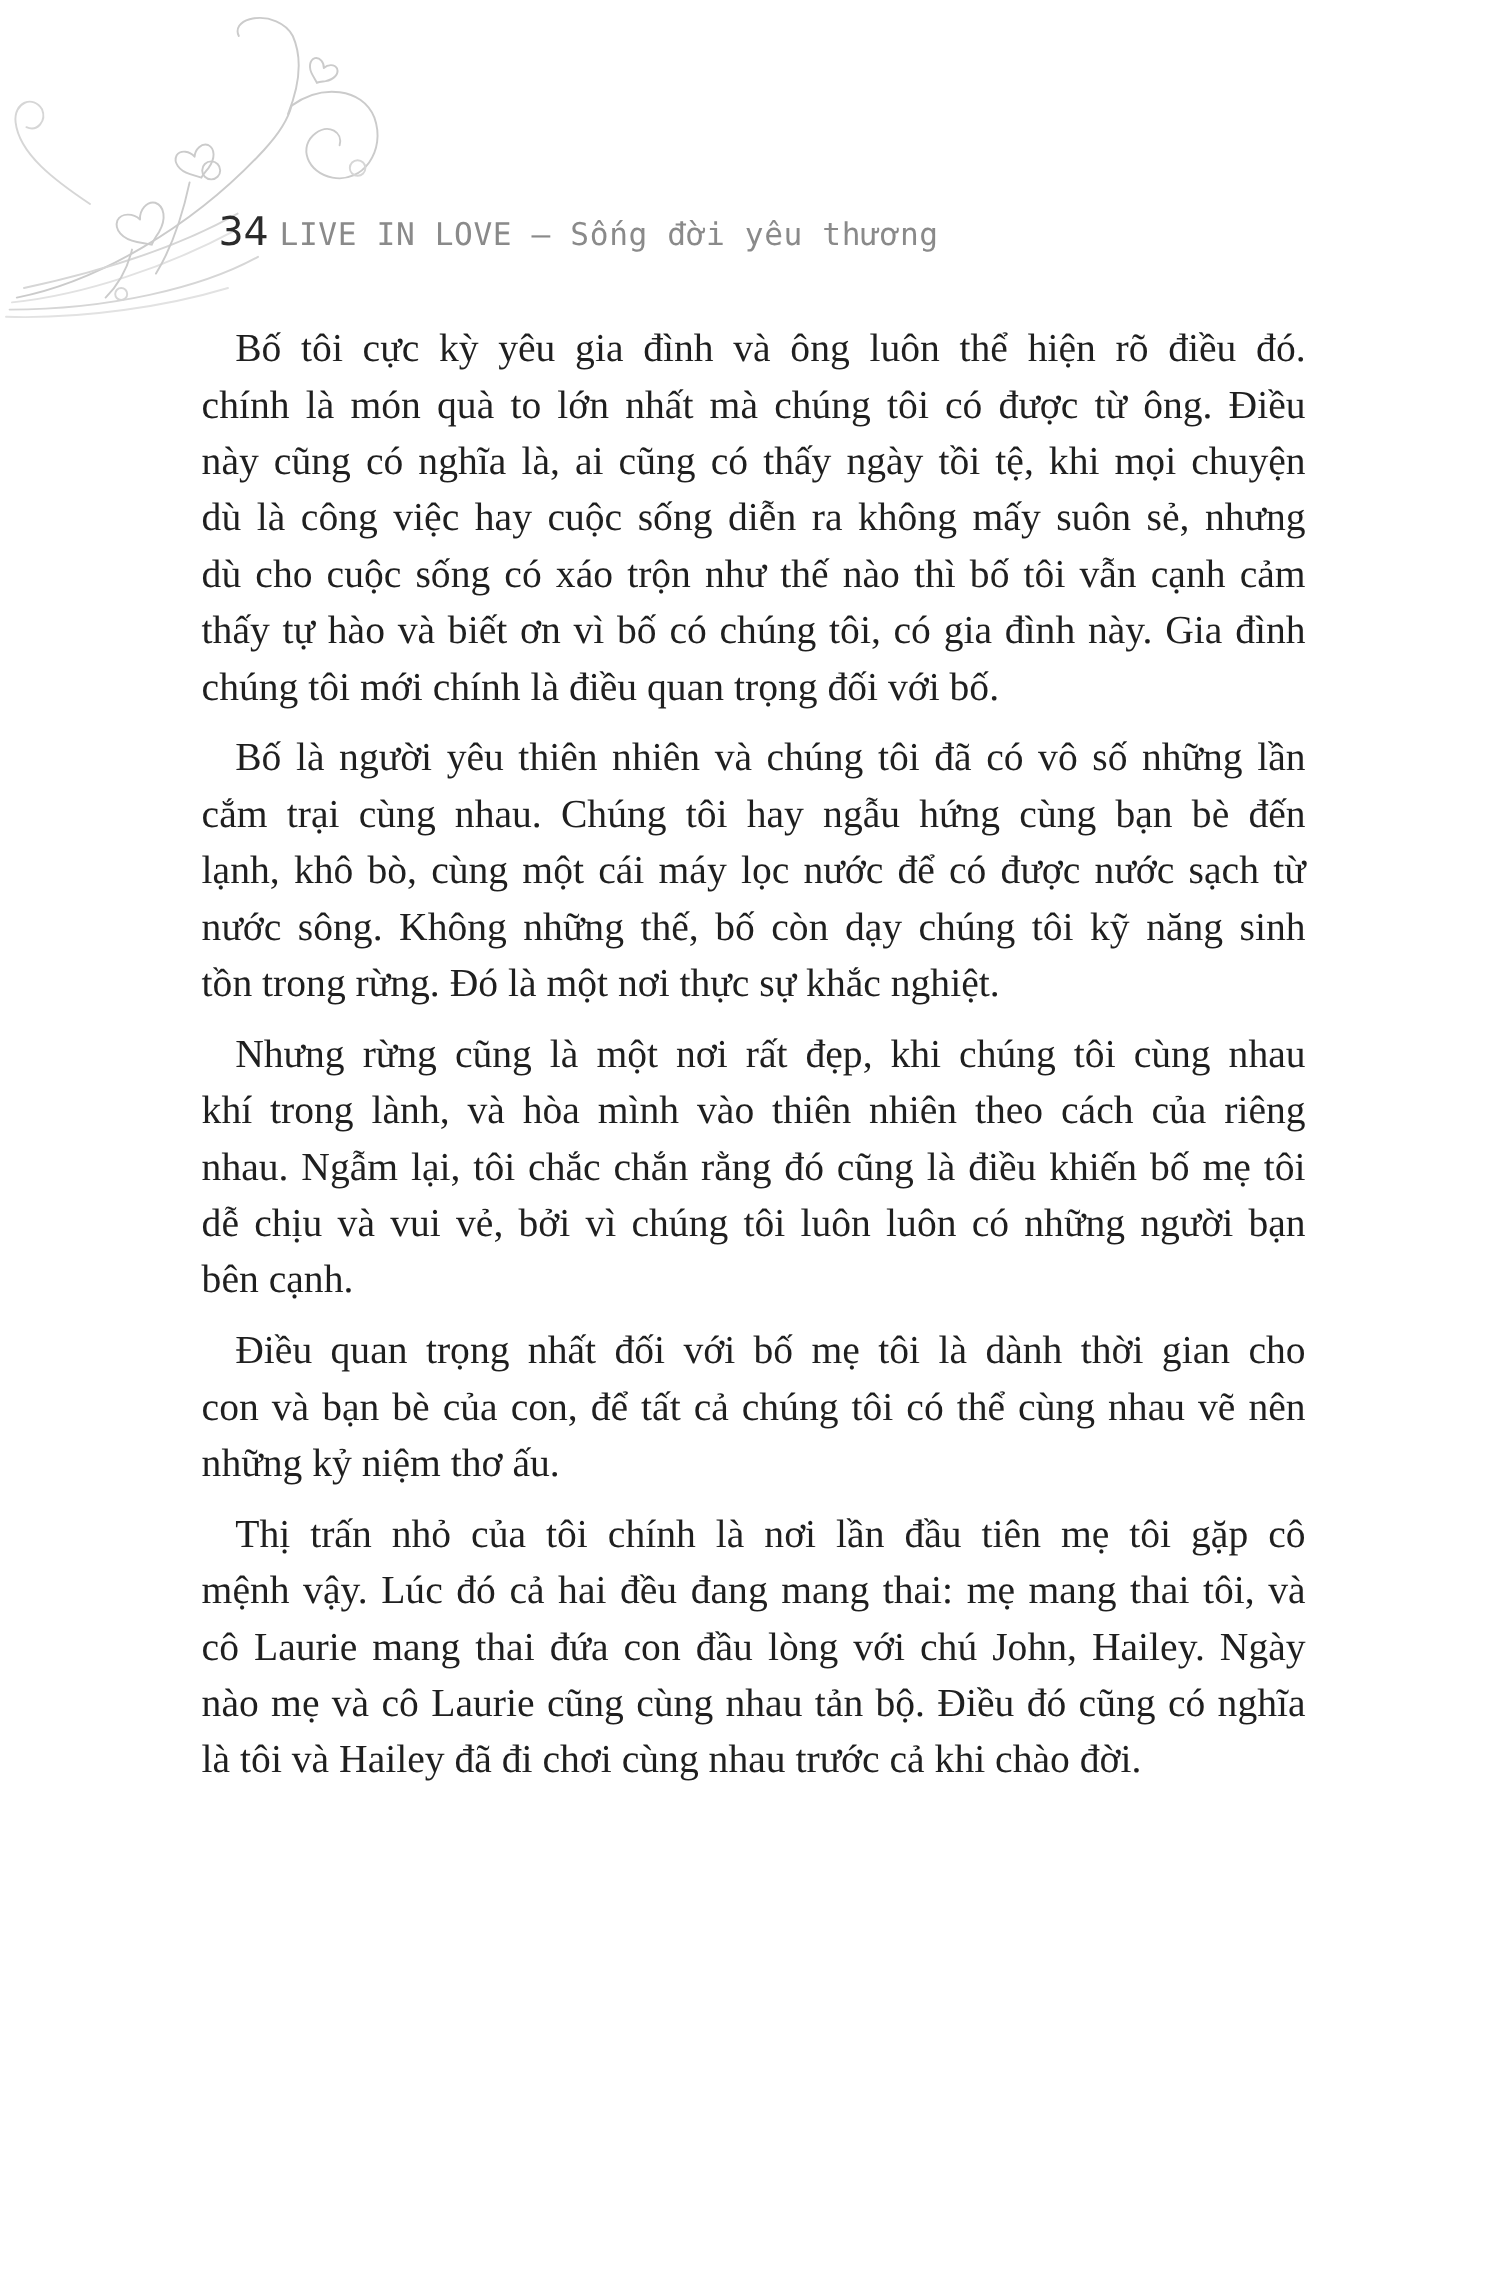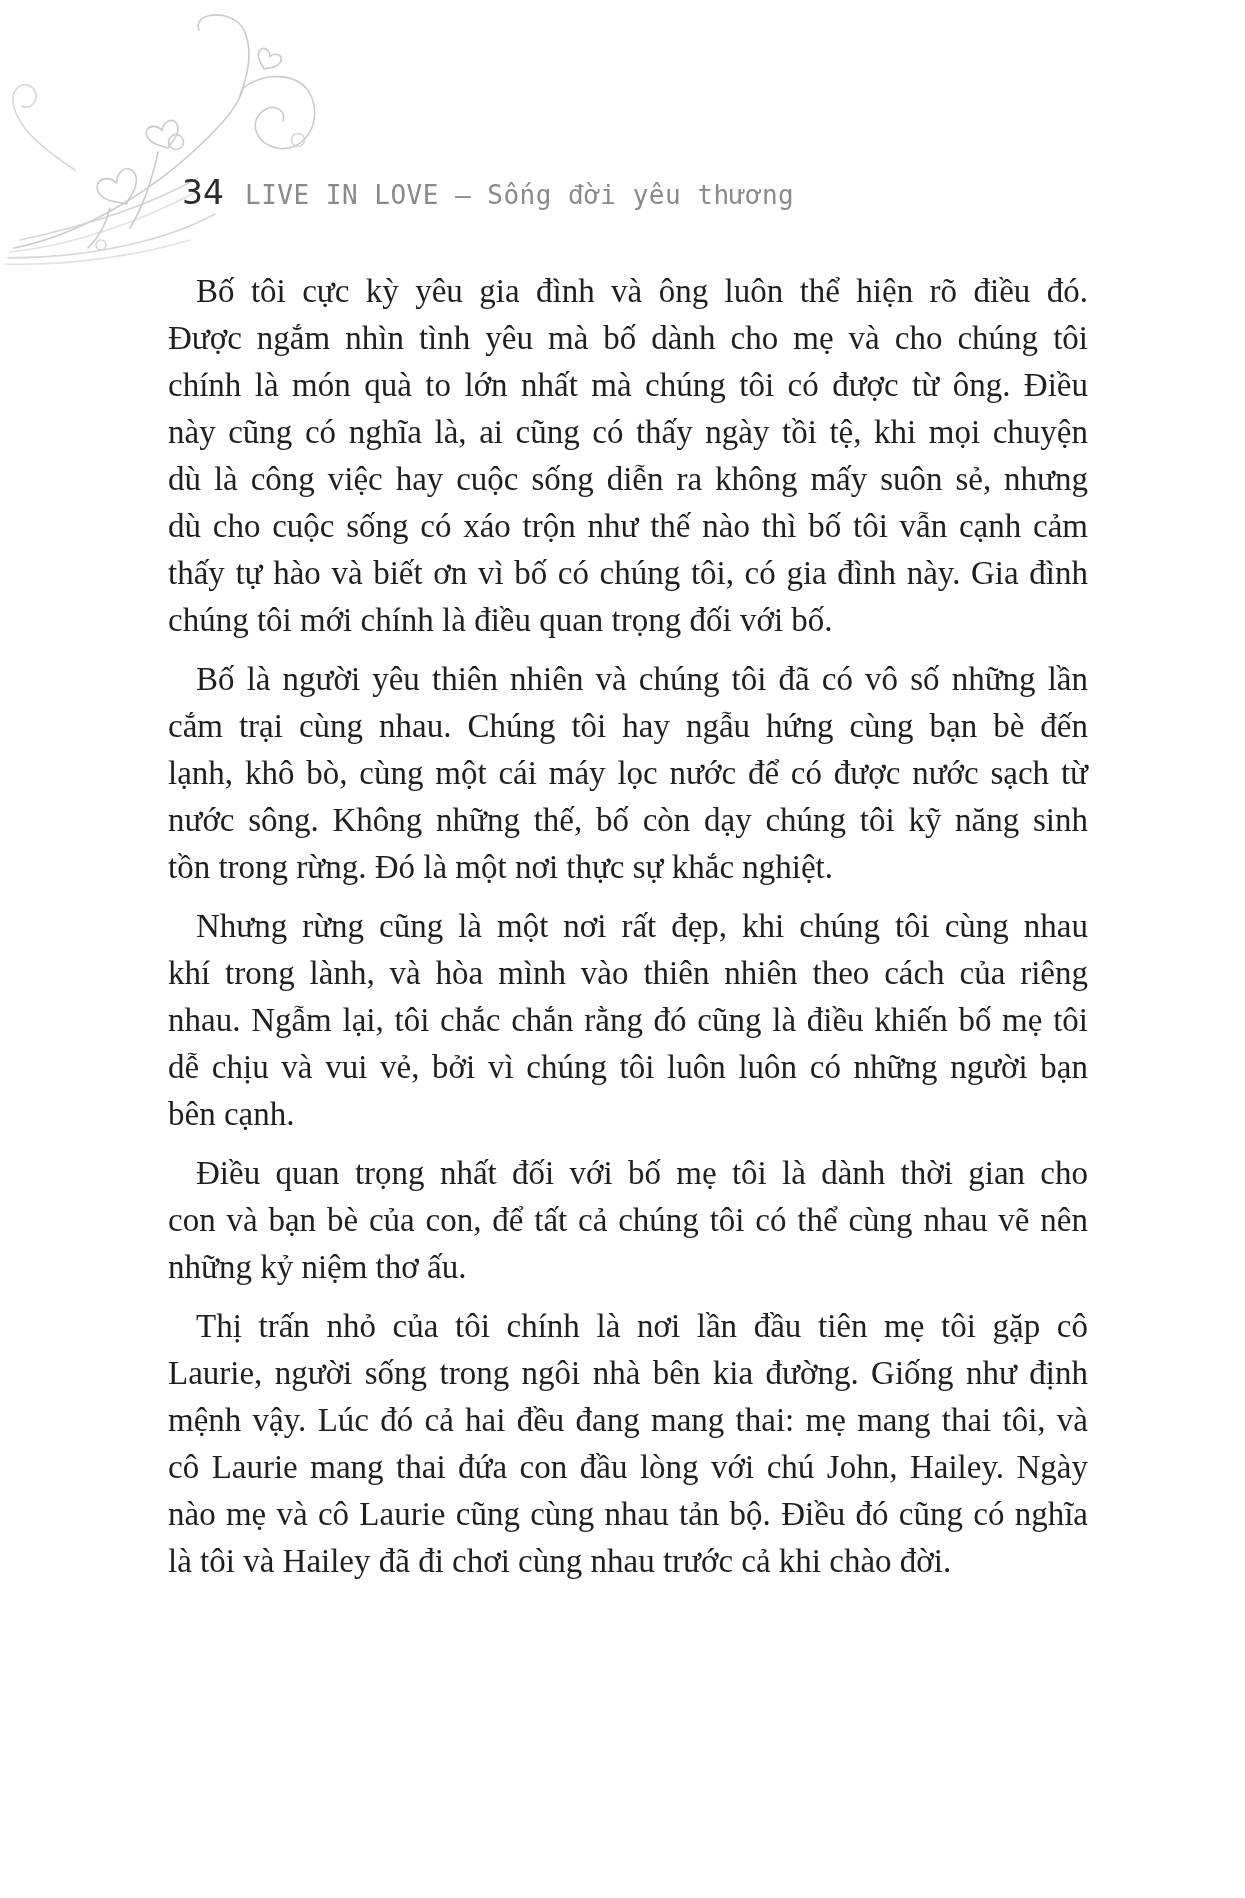--- a/index.html
+++ b/index.html
@@ -17,21 +17,21 @@
     top:0;
     width:340px;
     height:270px;
   }
   .page-header{
     position:absolute;
     left:182px;
     top:176px;
     display:flex;
     align-items:baseline;
-    gap:21px;
+    gap:9px;
     white-space:nowrap;
   }
   .page-number{
     font-family:"DejaVu Sans", sans-serif;
     font-size:33px;
     line-height:1;
     color:var(--pagenum,#2b2b2b);
   }
   .header-title{
     font-family:"DejaVu Sans Mono", monospace;
@@ -89,21 +89,20 @@
   </svg>
 
   <header class="page-header">
     <span class="page-number">34</span>
     <span class="header-title">LIVE IN LOVE – Sống đời yêu thương</span>
   </header>
 
   <main class="page-body" id="page-body">
       <div class="para">
         <div class="line first">Bố tôi cực kỳ yêu gia đình và ông luôn thể hiện rõ điều đó.</div>
-        <div class="line">Được ngắm nhìn tình yêu mà bố dành cho mẹ và cho chúng tôi</div>
         <div class="line">chính là món quà to lớn nhất mà chúng tôi có được từ ông. Điều</div>
         <div class="line">này cũng có nghĩa là, ai cũng có thấy ngày tồi tệ, khi mọi chuyện</div>
         <div class="line">dù là công việc hay cuộc sống diễn ra không mấy suôn sẻ, nhưng</div>
         <div class="line">dù cho cuộc sống có xáo trộn như thế nào thì bố tôi vẫn cạnh cảm</div>
         <div class="line">thấy tự hào và biết ơn vì bố có chúng tôi, có gia đình này. Gia đình</div>
         <div class="line last">chúng tôi mới chính là điều quan trọng đối với bố.</div>
       </div>
       <div class="para">
         <div class="line first">Bố là người yêu thiên nhiên và chúng tôi đã có vô số những lần</div>
         <div class="line">cắm trại cùng nhau. Chúng tôi hay ngẫu hứng cùng bạn bè đến</div>
@@ -118,21 +117,20 @@
         <div class="line">dễ chịu và vui vẻ, bởi vì chúng tôi luôn luôn có những người bạn</div>
         <div class="line last">bên cạnh.</div>
       </div>
       <div class="para">
         <div class="line first">Điều quan trọng nhất đối với bố mẹ tôi là dành thời gian cho</div>
         <div class="line">con và bạn bè của con, để tất cả chúng tôi có thể cùng nhau vẽ nên</div>
         <div class="line last">những kỷ niệm thơ ấu.</div>
       </div>
       <div class="para">
         <div class="line first">Thị trấn nhỏ của tôi chính là nơi lần đầu tiên mẹ tôi gặp cô</div>
-        <div class="line">Laurie, người sống trong ngôi nhà bên kia đường. Giống như định</div>
         <div class="line">mệnh vậy. Lúc đó cả hai đều đang mang thai: mẹ mang thai tôi, và</div>
         <div class="line">cô Laurie mang thai đứa con đầu lòng với chú John, Hailey. Ngày</div>
         <div class="line">nào mẹ và cô Laurie cũng cùng nhau tản bộ. Điều đó cũng có nghĩa</div>
         <div class="line last">là tôi và Hailey đã đi chơi cùng nhau trước cả khi chào đời.</div>
       </div>
     </main>
 
 </div>
 
 </body></html>

